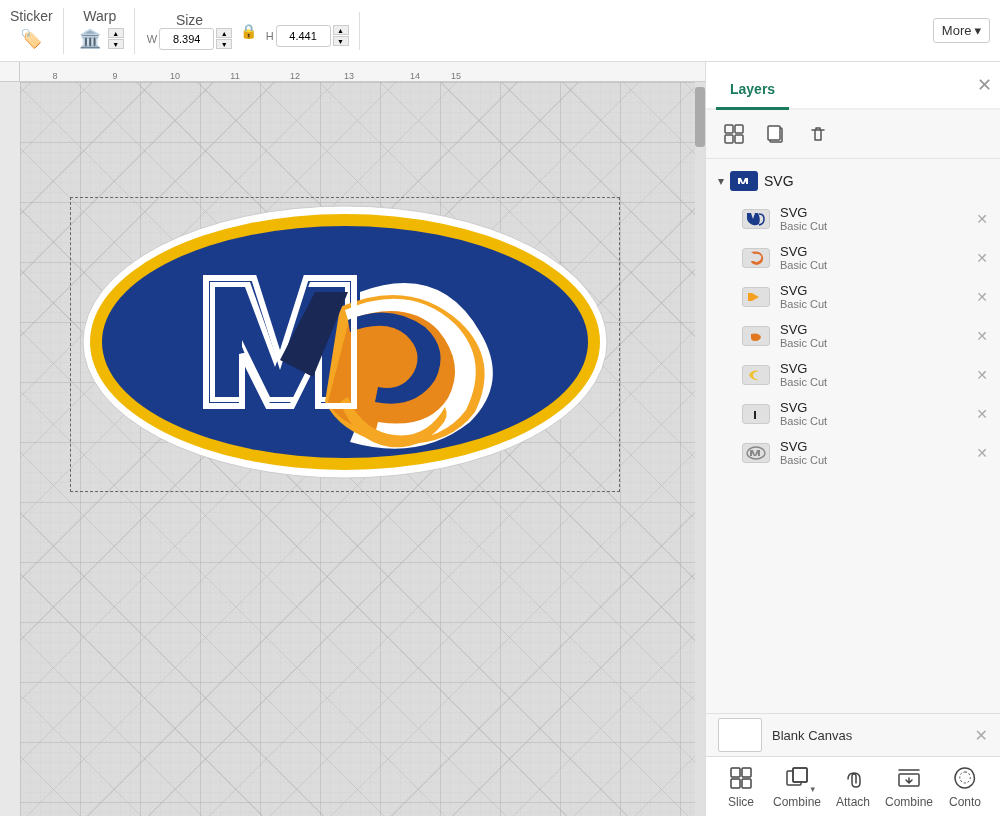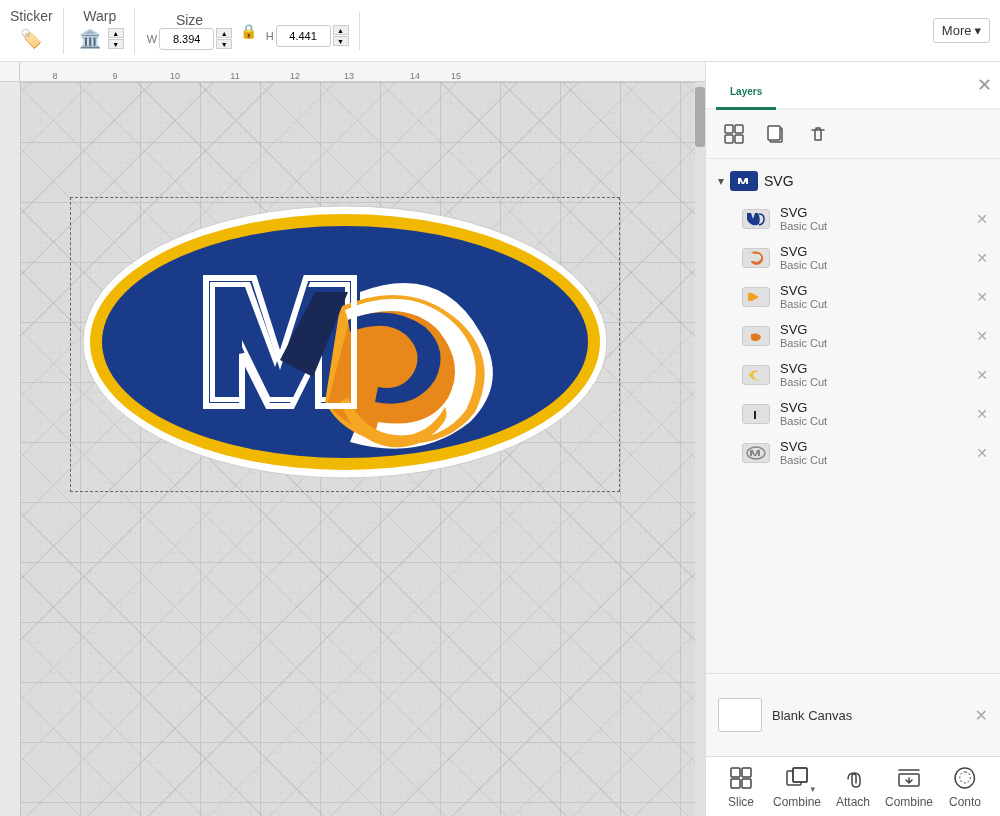--- a/index.html
+++ b/index.html
@@ -205,21 +205,21 @@
       display: flex;
       background: #fff;
       border-bottom: 2px solid #eee;
       padding: 0 10px;
       height: 48px;
       align-items: flex-end;
       position: relative;
     }
     .panel-tab {
       padding: 10px 14px;
-      font-size: 10px;
+      font-size: 14px;
       cursor: pointer;
       color: #555;
       border-bottom: 3px solid transparent;
       margin-bottom: -2px;
     }
     .panel-tab.active {
       color: #1a7a5e;
       border-bottom: 3px solid #1a7a5e;
       font-weight: 600;
     }
@@ -309,21 +309,21 @@
     }
     .layer-item-close {
       margin-left: auto;
       font-size: 14px;
       color: #aaa;
       cursor: pointer;
     }
 
     
     .blank-canvas-section {
-      padding: 24px 12px;
+      padding: 4px 12px;
       border-top: 1px solid #e0e0e0;
       display: flex;
       align-items: center;
       gap: 10px;
       background: #f7f7f7;
     }
     .blank-canvas-thumb {
       width: 44px;
       height: 34px;
       border: 1px solid #ccc;

